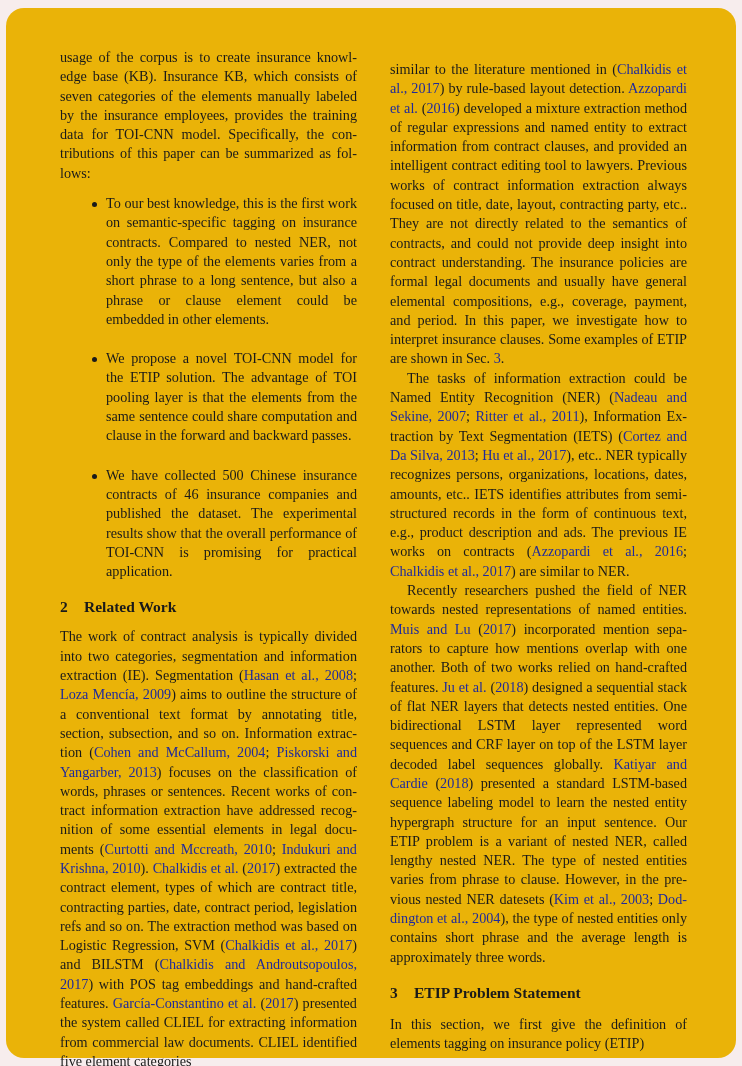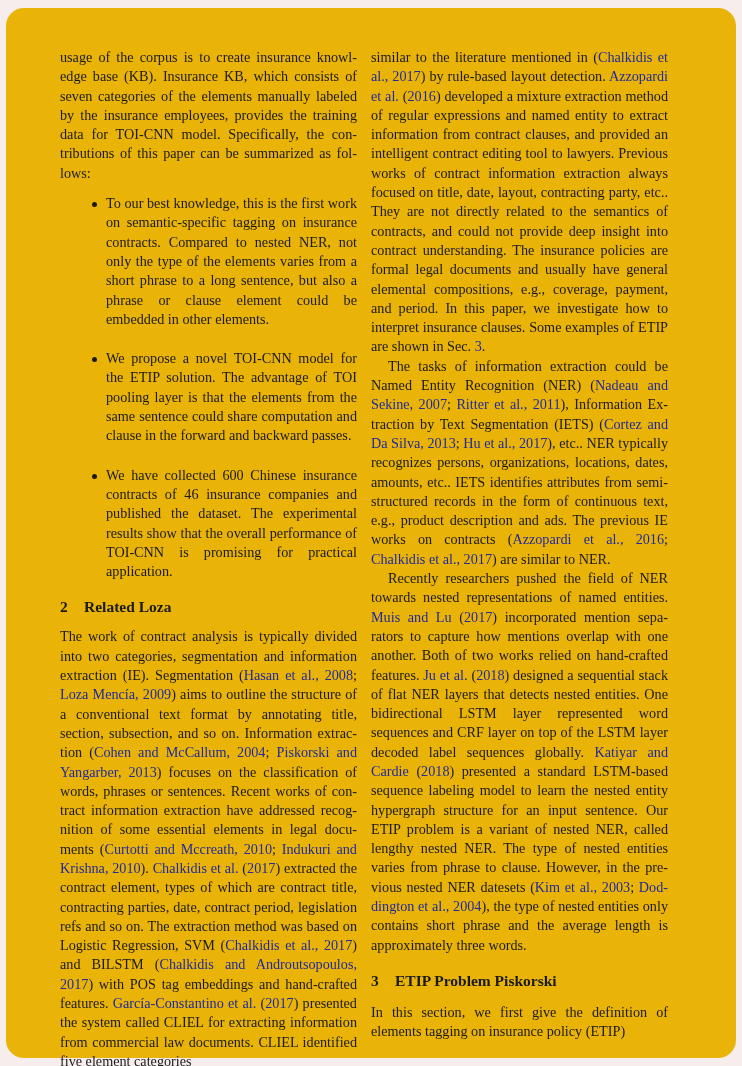--- a/index.html
+++ b/index.html
@@ -21,21 +21,21 @@
   .col {
     position: absolute;
     top: 40px;
     width: 297px;
     font-size: 14.2px;
     line-height: 19.3px;
     text-align: justify;
     hyphens: manual;
   }
   .col.left { left: 54px; }
-  .col.right { left: 365px; }
+  .col.right { left: 384px; margin-top: 12px; }
   p { margin: 0; }
   p.indent { text-indent: 17px; }
   .cite { color: #1f2a9c; }
   ul.contrib {
     list-style: none;
     margin: 11px 0 0 0;
     padding: 0 0 0 22px;
   }
   ul.contrib li {
     position: relative;
@@ -65,32 +65,32 @@
 <body>
 
 <div class="card">
 
   <div class="col left">
     <p>usage of the corpus is to create insurance knowl­edge base (KB). Insurance KB, which consists of seven categories of the elements manually labeled by the insurance employees, provides the training data for TOI-CNN model.  Specifically, the con­tributions of this paper can be summarized as fol­lows:</p>
 
     <ul class="contrib">
       <li>To our best knowledge, this is the first work on semantic-specific tagging on insurance contracts. Compared to nested NER, not on­ly the type of the elements varies from a short phrase to a long sentence, but also a phrase or clause element could be embedded in other elements.</li>
       <li>We propose a novel TOI-CNN model for the ETIP solution. The advantage of TOI pooling layer is that the elements from the same sen­tence could share computation and clause in the forward and backward passes.</li>
-      <li>We have collected 600 Chinese insurance contracts of 46 insurance companies and pub­lished the dataset.  The experimental result­s show that the overall performance of TOI-CNN is promising for practical application.</li>
+      <li>We have collected 500 Chinese insurance contracts of 46 insurance companies and pub­lished the dataset.  The experimental result­s show that the overall performance of TOI-CNN is promising for practical application.</li>
     </ul>
 
-    <h2 class="h-related"><span class="num">2</span><span>Related Loza</span></h2>
+    <h2 class="h-related"><span class="num">2</span><span>Related Work</span></h2>
 
     <p><span>The work of contract analysis is typically divided into two categories, segmentation and information extraction (IE). Segmentation (</span><span class="cite">Hasan et al., 2008</span><span>; </span><span class="cite">Loza Mencía, 2009</span><span>) aims to outline the structure of a conventional text format by annotating title, section, subsection, and so on. Information extrac­tion (</span><span class="cite">Cohen and McCallum, 2004</span><span>; </span><span class="cite">Piskorski and Yangarber, 2013</span><span>) focuses on the classification of words, phrases or sentences. Recent works of con­tract information extraction have addressed recog­nition of some essential elements in legal docu­ments (</span><span class="cite">Curtotti and Mccreath, 2010</span><span>; </span><span class="cite">Indukuri and Krishna, 2010</span><span>).  </span><span class="cite">Chalkidis et al.</span><span> (</span><span class="cite">2017</span><span>) extracted the contract element, types of which are contract title, contracting parties, date, contract period, leg­islation refs and so on. The extraction method was based on Logistic Regression, SVM (</span><span class="cite">Chalkidis et al., 2017</span><span>) and BILSTM (</span><span class="cite">Chalkidis and Androut­sopoulos, 2017</span><span>) with POS tag embeddings and hand-crafted features.  </span><span class="cite">García-Constantino et al.</span><span> (</span><span class="cite">2017</span><span>) presented the system called CLIEL for ex­tracting information from commercial law docu­ments.  CLIEL identified five element categories</span></p>
   </div>
 
   <div class="col right">
     <p><span>similar to the literature mentioned in (</span><span class="cite">Chalkidis et al., 2017</span><span>) by rule-based layout detection.  </span><span class="cite">Az­zopardi et al.</span><span> (</span><span class="cite">2016</span><span>) developed a mixture extrac­tion method of regular expressions and named en­tity to extract information from contract clauses, and provided an intelligent contract editing tool to lawyers.  Previous works of contract information extraction always focused on title, date, layout, contracting party, etc..  They are not directly re­lated to the semantics of contracts, and could not provide deep insight into contract understanding. The insurance policies are formal legal documents and usually have general elemental compositions, e.g., coverage, payment, and period. In this paper, we investigate how to interpret insurance clauses. Some examples of ETIP are shown in Sec. </span><span class="cite">3</span><span>.</span></p>
 
     <p class="indent"><span>The tasks of information extraction could be Named Entity Recognition (NER) (</span><span class="cite">Nadeau and Sekine, 2007</span><span>; </span><span class="cite">Ritter et al., 2011</span><span>), Information Ex­traction by Text Segmentation (IETS)  (</span><span class="cite">Cortez and Da Silva, 2013</span><span>; </span><span class="cite">Hu et al., 2017</span><span>), etc..  NER typi­cally recognizes persons, organizations, location­s, dates, amounts, etc..  IETS identifies attributes from semi-structured records in the form of con­tinuous text, e.g., product description and ads. The previous IE works on contracts (</span><span class="cite">Azzopardi et al., 2016</span><span>; </span><span class="cite">Chalkidis et al., 2017</span><span>) are similar to NER.</span></p>
 
     <p class="indent"><span>Recently researchers pushed the field of NER towards nested representations of named entities. </span><span class="cite">Muis and Lu</span><span> (</span><span class="cite">2017</span><span>) incorporated mention sepa­rators to capture how mentions overlap with one another. Both of two works relied on hand-crafted features.  </span><span class="cite">Ju et al.</span><span> (</span><span class="cite">2018</span><span>) designed a sequential s­tack of flat NER layers that detects nested entities. One bidirectional LSTM layer represented word sequences and CRF layer on top of the LSTM lay­er decoded label sequences globally.  </span><span class="cite">Katiyar and Cardie</span><span> (</span><span class="cite">2018</span><span>) presented a standard LSTM-based sequence labeling model to learn the nested enti­ty hypergraph structure for an input sentence. Our ETIP problem is a variant of nested NER, called lengthy nested NER. The type of nested entities varies from phrase to clause. However, in the pre­vious nested NER datesets (</span><span class="cite">Kim et al., 2003</span><span>; </span><span class="cite">Dod­dington et al., 2004</span><span>), the type of nested entities on­ly contains short phrase and the average length is approximately three words.</span></p>
 
-    <h2 class="h-etip"><span class="num">3</span><span>ETIP Problem Piskorski</span></h2>
+    <h2 class="h-etip"><span class="num">3</span><span>ETIP Problem Statement</span></h2>
 
     <p>In this section, we first give the definition of elements tagging on insurance policy (ETIP)</p>
   </div>
 </div>
 
 </body></html>

